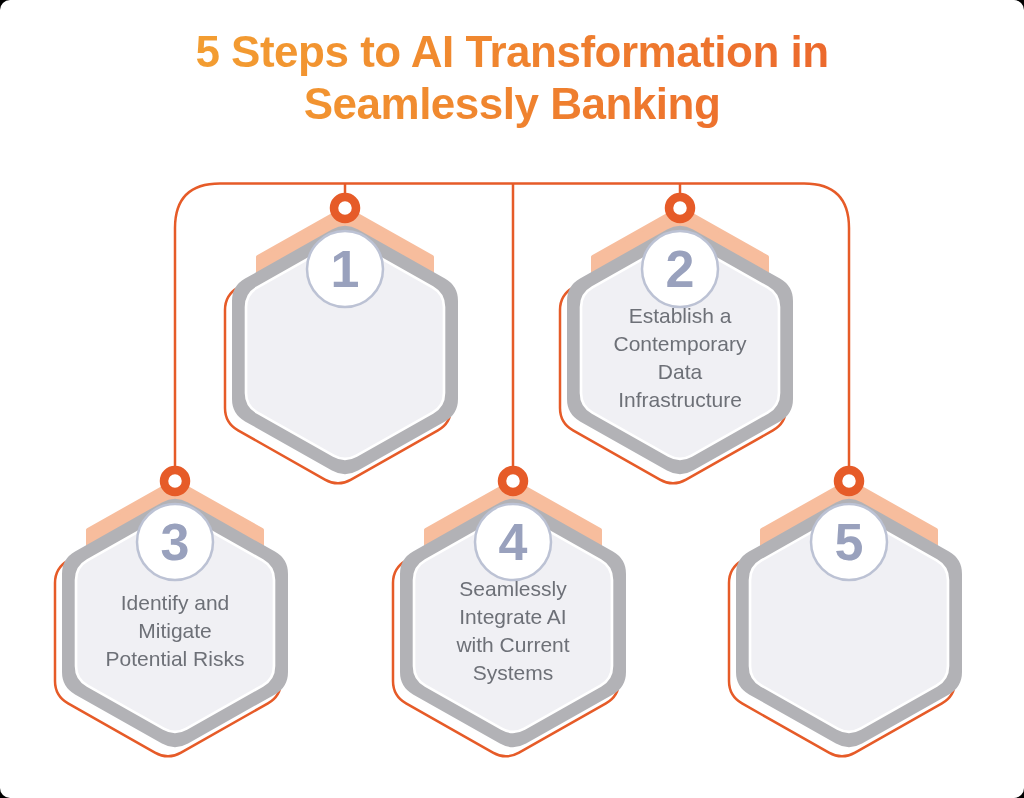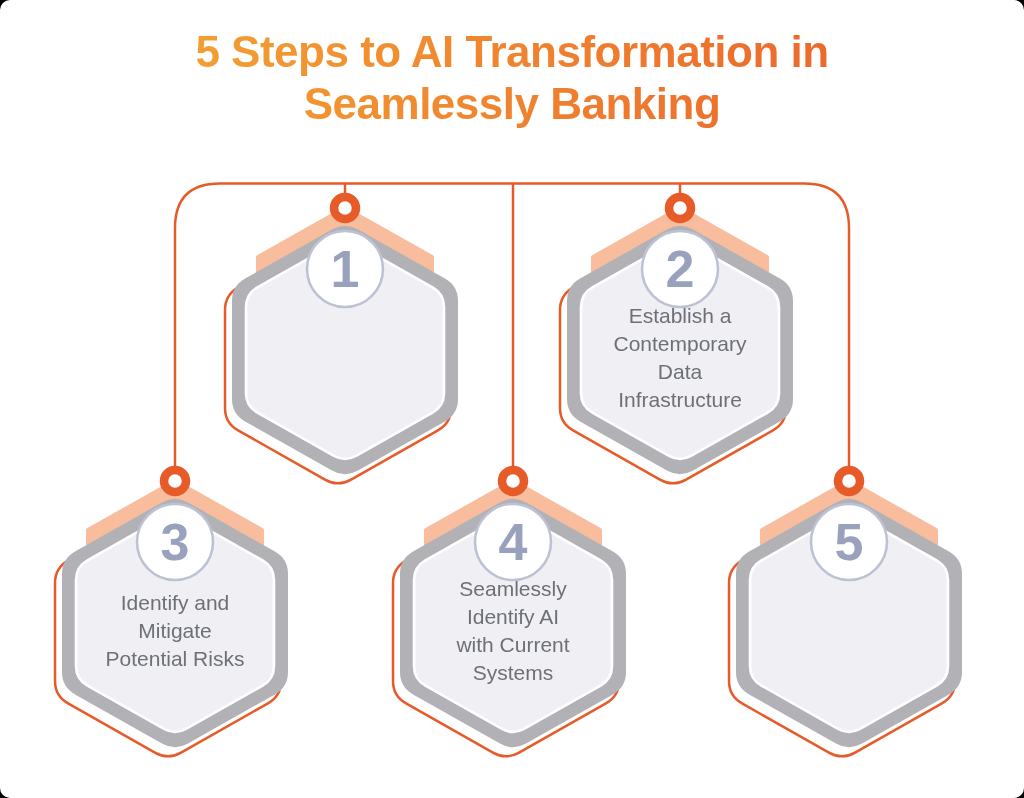--- a/index.html
+++ b/index.html
@@ -138,21 +138,21 @@
     <svg class="card-shape" viewBox="0 0 250 310" width="250" height="310">
       <polygon points="38,67 125,18 212,67 212,100 125,51 38,100" fill="#f7bd9d" stroke="#f7bd9d" stroke-width="4" stroke-linejoin="round"></polygon>
       <use href="#hexpath" transform="translate(-7,9)" fill="none" stroke="#e65b28" stroke-width="2.5"></use>
       <use href="#hexpath" fill="#b2b2b6"></use>
       <use href="#hexpath" transform="translate(125,160) scale(0.876) translate(-125,-160)" fill="#f0f0f4" stroke="#ffffff" stroke-width="3"></use>
       <circle cx="125" cy="18" r="11" fill="#ffffff" stroke="#e65b28" stroke-width="8.5"></circle>
       <circle cx="125" cy="79" r="38" fill="#ffffff" stroke="#bcc2d4" stroke-width="2.5"></circle>
       <text class="num" x="125" y="97" text-anchor="middle">4</text>
     </svg>
     <div class="label">Seamlessly
-Identify AI
+Integrate AI
 with Current
 Systems</div>
   </div>
 
   <div class="card" style="left:724px; top:463px;">
     <svg class="card-shape" viewBox="0 0 250 310" width="250" height="310">
       <polygon points="38,67 125,18 212,67 212,100 125,51 38,100" fill="#f7bd9d" stroke="#f7bd9d" stroke-width="4" stroke-linejoin="round"></polygon>
       <use href="#hexpath" transform="translate(-7,9)" fill="none" stroke="#e65b28" stroke-width="2.5"></use>
       <use href="#hexpath" fill="#b2b2b6"></use>
       <use href="#hexpath" transform="translate(125,160) scale(0.876) translate(-125,-160)" fill="#f0f0f4" stroke="#ffffff" stroke-width="3"></use>

